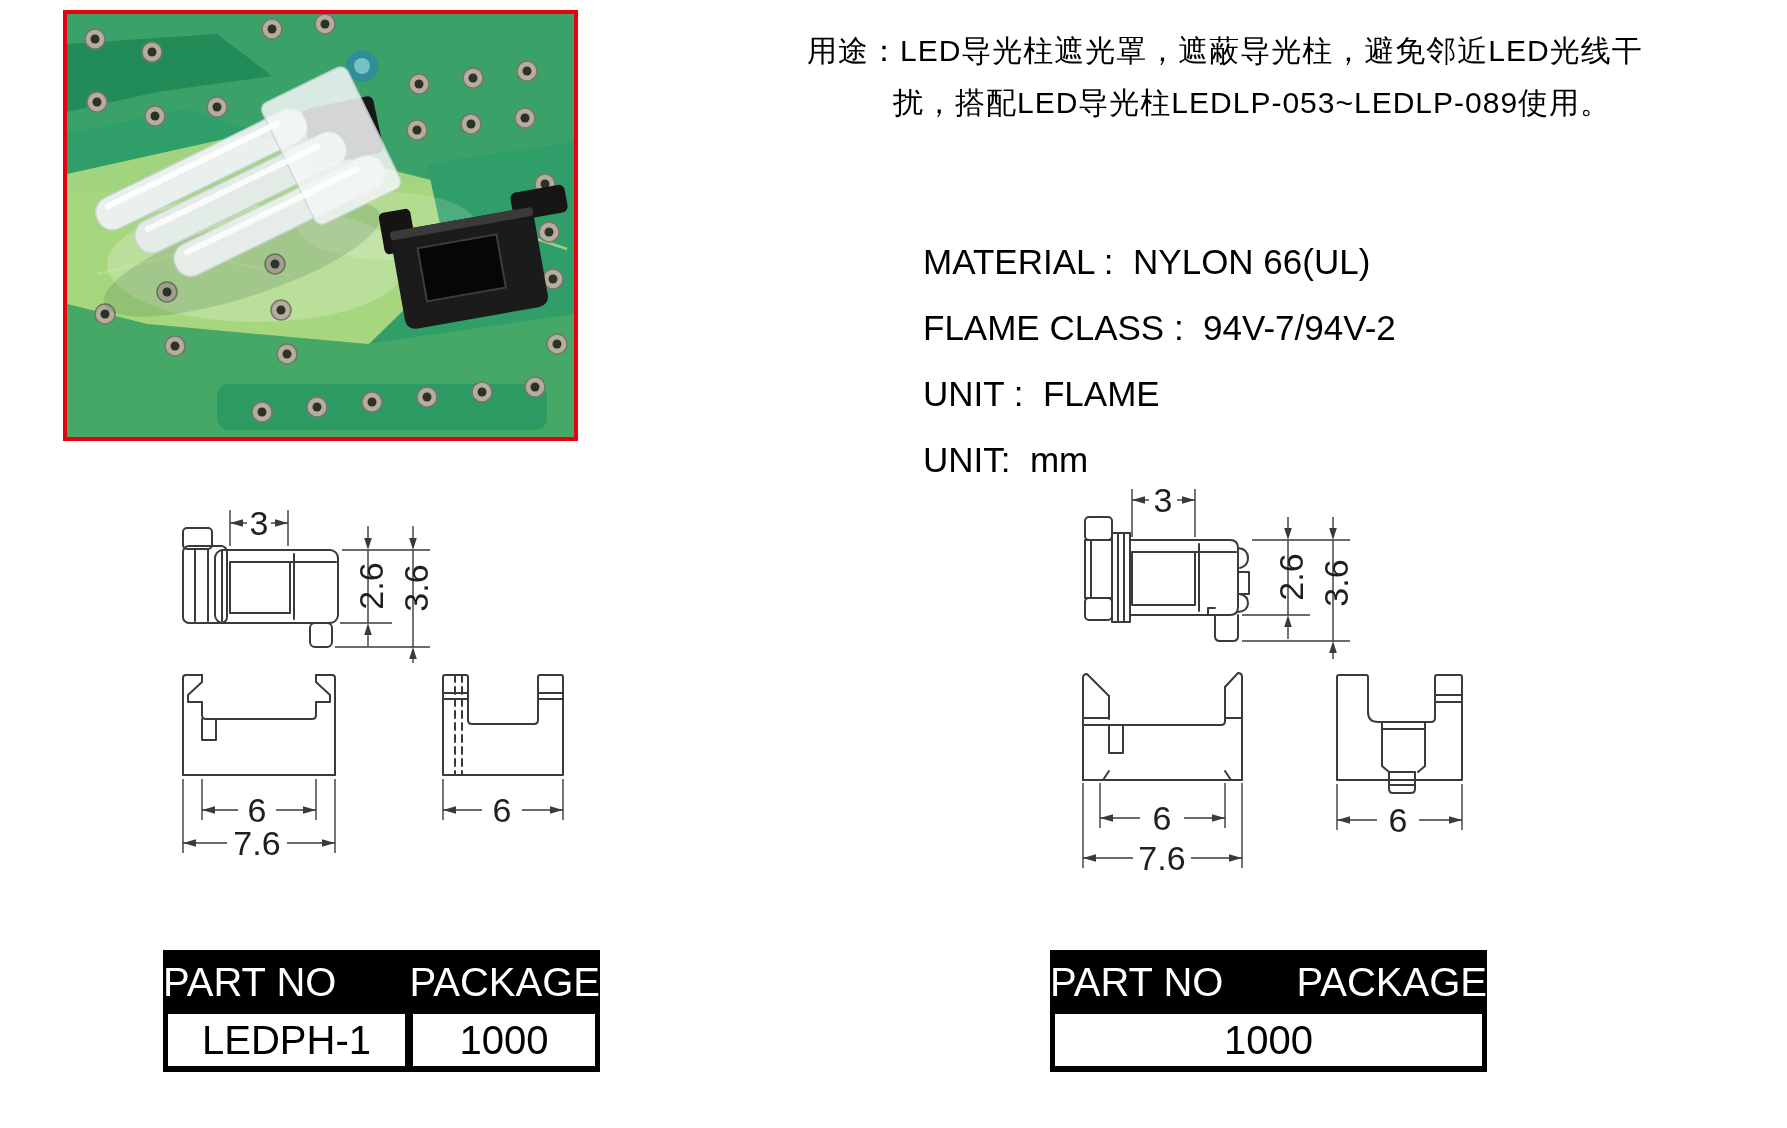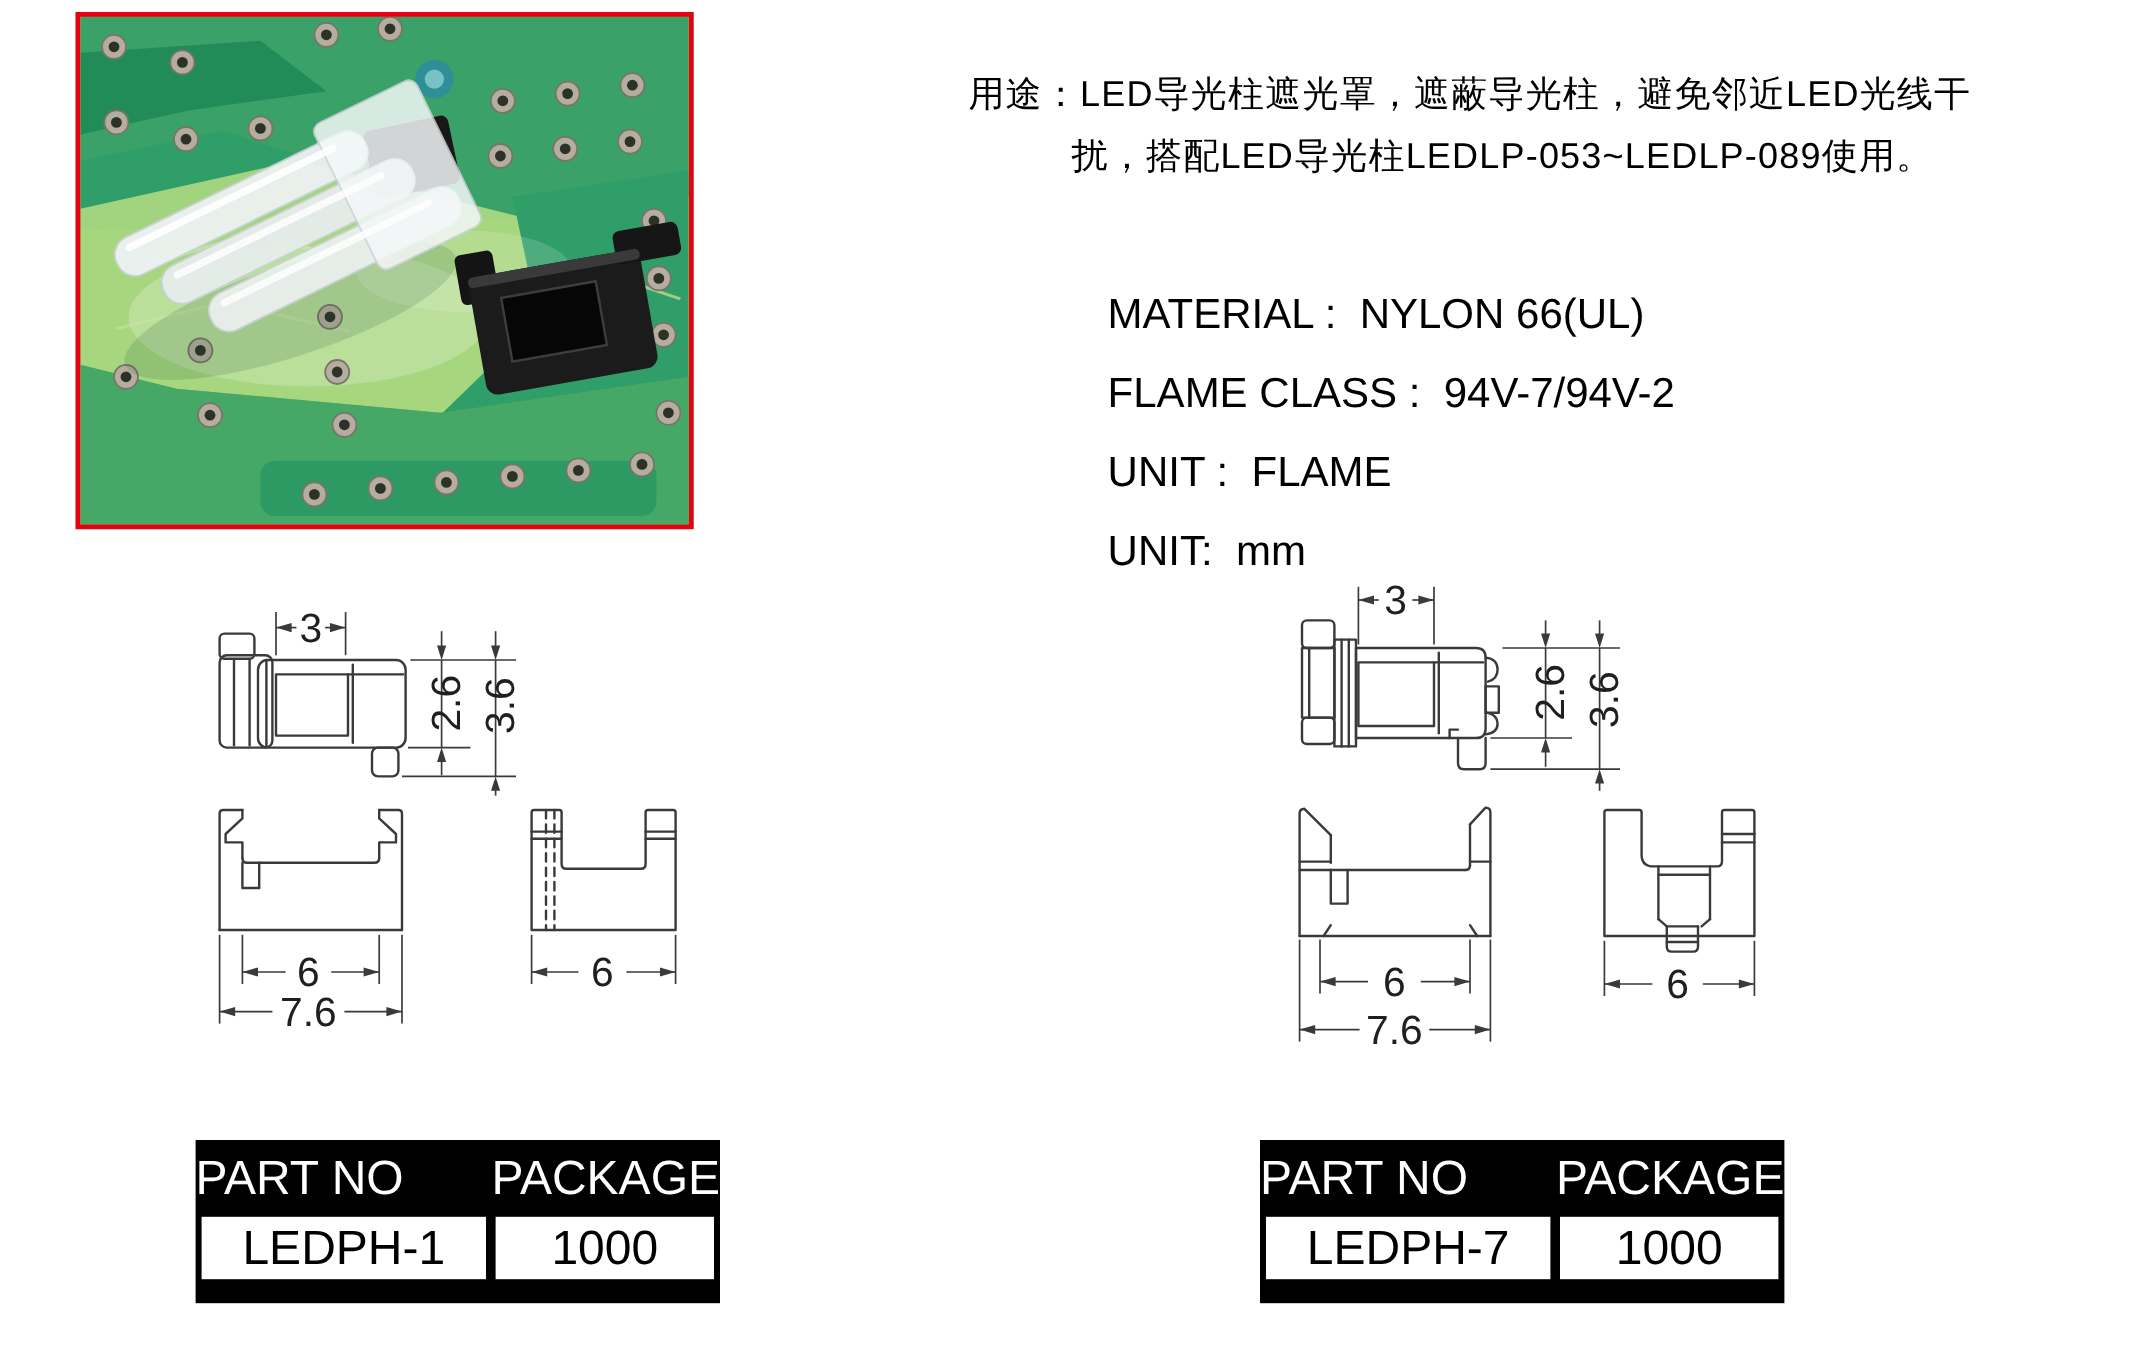--- a/index.html
+++ b/index.html
@@ -16,42 +16,42 @@
   
   .photo-frame{
     left:63px;top:10px;width:507px;height:423px;
     border:4px solid #e60012;
     overflow:hidden;
     background:#7cbd58;
   }
   .photo-frame svg{display:block;}
 
   
-  .usage-line{font-size:30px;letter-spacing:1px;white-space:nowrap;line-height:1;margin-top:28px;}
+  .usage-line{font-size:30px;letter-spacing:1px;white-space:nowrap;line-height:1;}
   #usage-line1{left:807px;top:36px;}
   #usage-line2{left:893px;top:88px;text-align:right;}
 
   
   .spec-line{left:923px;font-size:35px;white-space:pre;line-height:1;margin-top:47px;}
   #spec-0{top:197px;} #spec-1{top:263px;} #spec-2{top:329px;} #spec-3{top:395px;}
 
   
   .drawing{overflow:visible;}
   .drawing .part{stroke:#3a3a3a;stroke-width:2;fill:none;stroke-linecap:round;stroke-linejoin:round;}
   .drawing .dim{stroke:#3a3a3a;stroke-width:1.4;fill:none;}
   .drawing .arr{fill:#3a3a3a;stroke:none;}
   .drawing .dash{stroke-dasharray:7 5;}
   .dimtxt{font-size:34px;fill:#1f1f1f;stroke:none;font-family:"Liberation Sans",sans-serif;}
 
   
   .ptable{width:437px;background:#000;}
   .ptable-header{display:flex;height:64px;align-items:center;color:#fff;font-size:40px;}
   .ptable-header .c1{width:250px;text-align:left;}
   .ptable-header .c2{flex:1;text-align:center;}
-  .ptable-body{display:flex;padding:0 5px 20px 5px;gap:8px;}
+  .ptable-body{display:flex;padding:0 5px 6px 5px;gap:8px;}
   .ptable-body .cell{background:#fff;height:52px;display:flex;align-items:center;justify-content:center;font-size:40px;color:#000;}
   .ptable-body .cell1{width:237px;}
   .ptable-body .cell2{flex:1;}
   #table-left{left:163px;top:950px;}
   #table-right{left:1050px;top:950px;}
 </style>
 </head>
 <body>
 
 <div class="abs photo-frame">
@@ -348,16 +348,15 @@
     <div class="cell cell2">1000</div>
   </div>
 </div>
 
 <div class="abs ptable" id="table-right">
   <div class="ptable-header">
     <div class="c1">PART NO</div>
     <div class="c2">PACKAGE</div>
   </div>
   <div class="ptable-body">
-    <div class="cell cell1">LEDPH-7</div>
     <div class="cell cell2">1000</div>
   </div>
 </div>
 
 </body></html>

